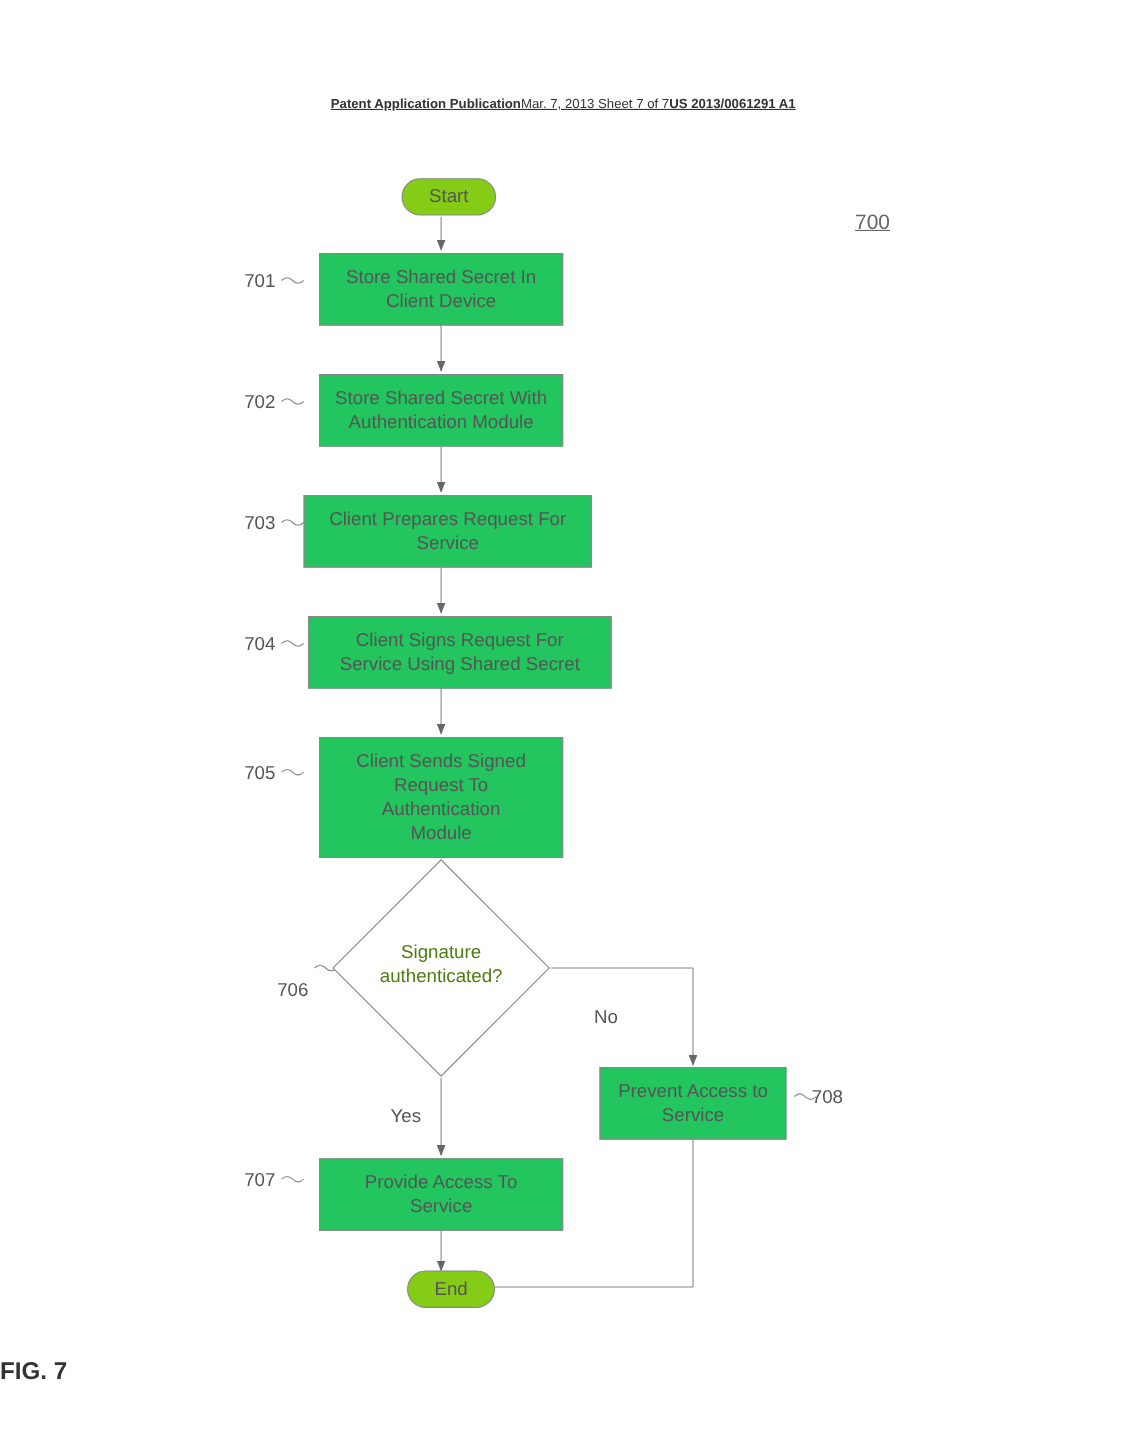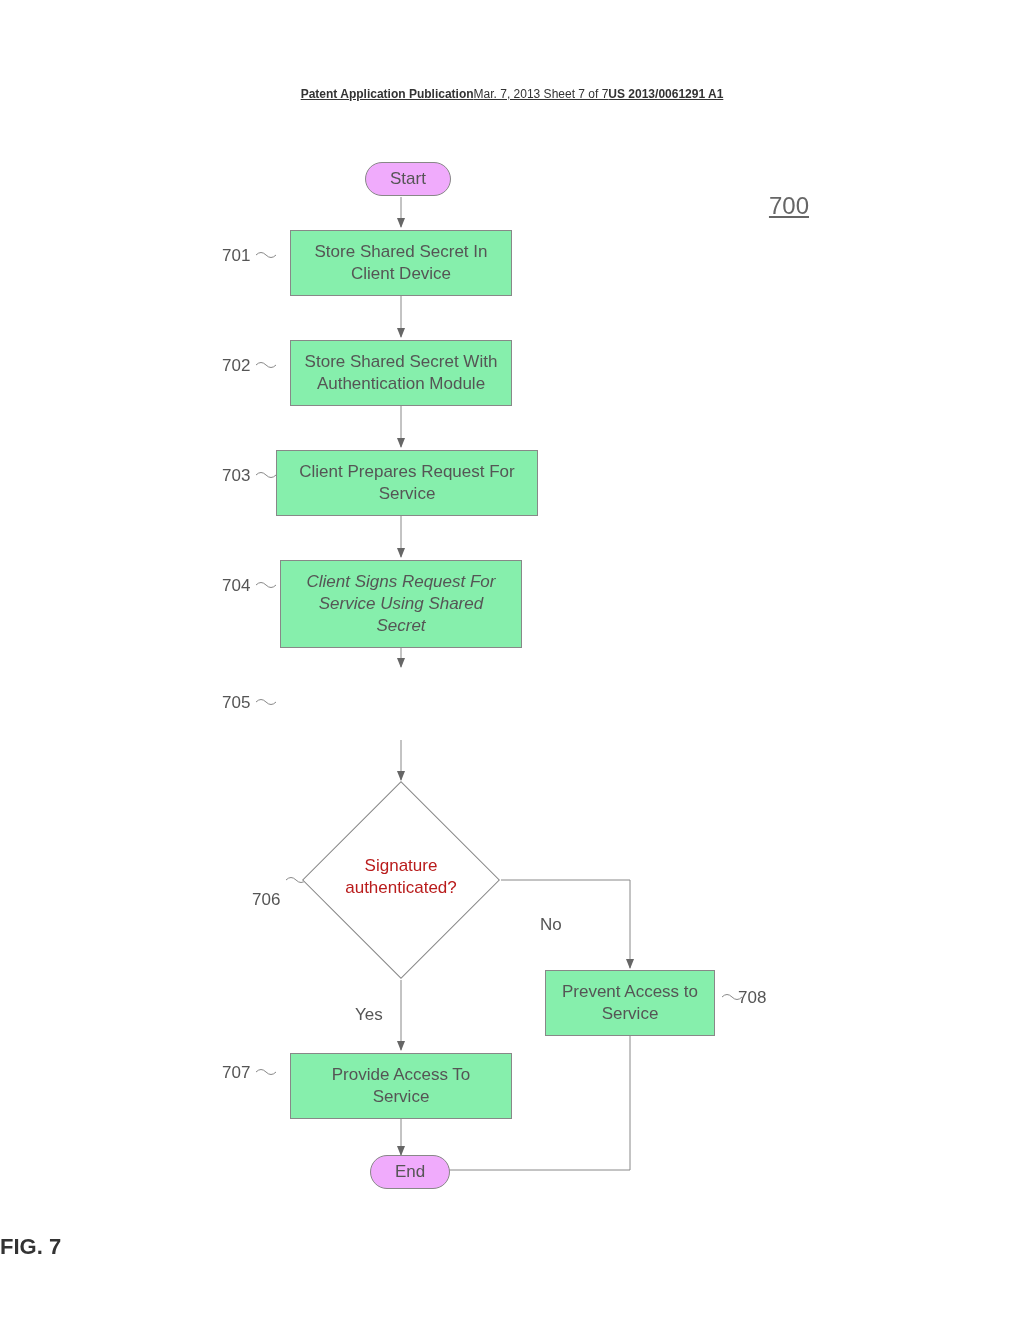--- a/index.html
+++ b/index.html
@@ -32,63 +32,63 @@
     .header-center {
       font-weight: normal;
     }
     .header-right {
       font-weight: bold;
     }
     .figure-number {
       position: absolute;
       top: 192px;
       right: 215px;
-      font-size: 24px;
+      font-size: 19px;
       text-decoration: underline;
       color: #666;
     }
     .flowchart {
       position: absolute;
       top: 150px;
       left: 0;
       width: 100%;
       height: 1100px;
     }
     .terminal {
       position: absolute;
       border: 1px solid #888;
       border-radius: 18px;
       padding: 6px 24px;
       font-size: 17px;
       color: #555;
-      background: #f0abfc;
+      background: #84cc16;
       text-align: center;
     }
     .process-box {
       position: absolute;
       border: 1px solid #888;
       padding: 10px 12px;
       font-size: 17px;
       color: #555;
-      background: #86efac;
+      background: #22c55e;
       text-align: center;
       line-height: 1.3;
     }
     .decision {
       position: absolute;
       width: 140px;
       height: 140px;
       transform: rotate(45deg);
       border: 1px solid #888;
       background: white;
     }
     .decision-text {
       position: absolute;
       font-size: 17px;
-      color: #b91c1c;
+      color: #4d7c0f;
       text-align: center;
       line-height: 1.3;
       pointer-events: none;
     }
     .ref-label {
       position: absolute;
       font-size: 17px;
       color: #555;
     }
     .edge-label {
@@ -170,23 +170,24 @@
 
   <div class="process-box" style="left:290px; top:80px; width:222px;">Store Shared Secret In<br>Client Device</div>
   <div class="ref-label" style="left:222px; top:96px;">701</div>
 
   <div class="process-box" style="left:290px; top:190px; width:222px;">Store Shared Secret With<br>Authentication Module</div>
   <div class="ref-label" style="left:222px; top:206px;">702</div>
 
   <div class="process-box" style="left:276px; top:300px; width:262px;">Client Prepares Request For<br>Service</div>
   <div class="ref-label" style="left:222px; top:316px;">703</div>
 
-  <div class="process-box" style="left:280px; top:410px; width:242px;font-style:italic;">Client Signs Request For<br>Service Using Shared Secret</div>
+  <div class="process-box" style="left:280px; top:410px; width:276px;">Client Signs Request For<br>Service Using Shared Secret</div>
   <div class="ref-label" style="left:222px; top:426px;">704</div>
 
+  <div class="process-box" style="left:290px; top:520px; width:222px;">Client Sends Signed<br>Request To Authentication<br>Module</div>
   <div class="ref-label" style="left:222px; top:543px;">705</div>
 
   <div class="decision" style="left:331px; top:660px;"></div>
   <div class="decision-text" style="left:338px; top:705px; width:126px;">Signature<br>authenticated?</div>
   <div class="ref-label" style="left:252px; top:721px;margin-top:19px;">706</div>
 
   <div class="edge-label" style="left:355px; top:855px;">Yes</div>
   <div class="edge-label" style="left:540px; top:765px;">No</div>
 
   <div class="process-box" style="left:290px; top:903px; width:222px;">Provide Access To Service</div>

